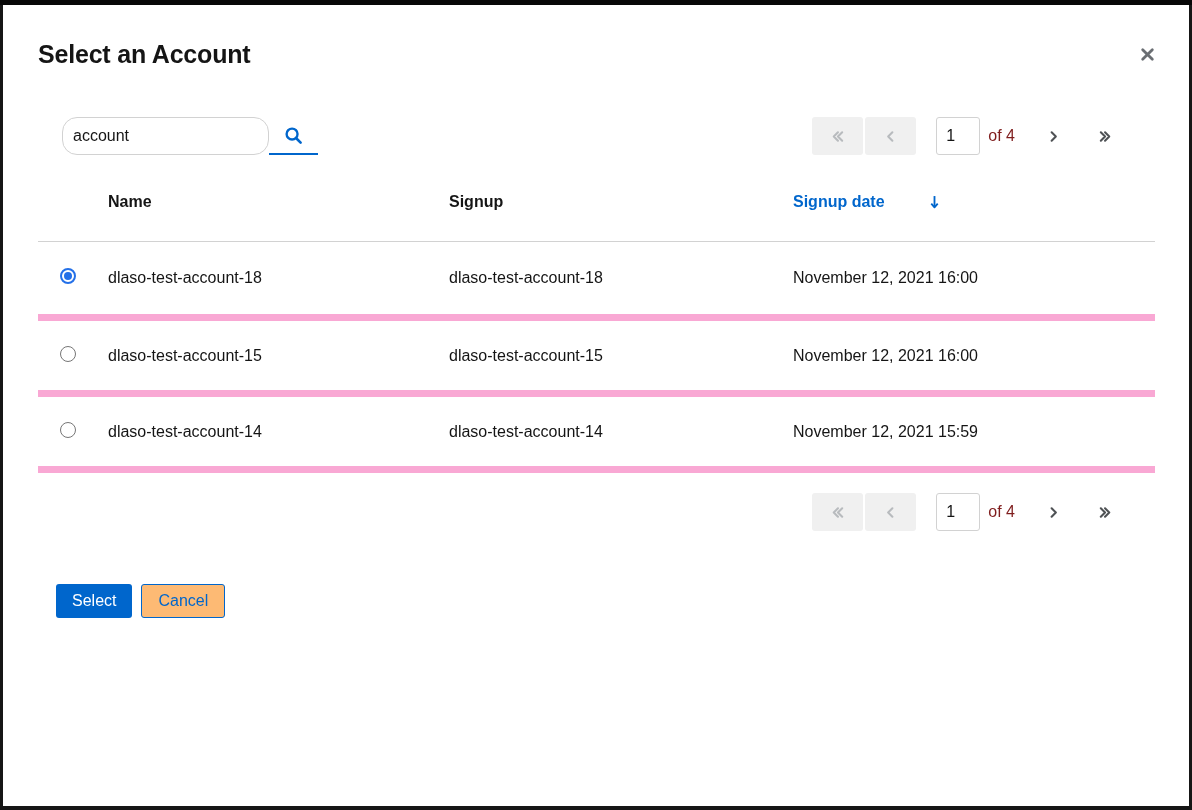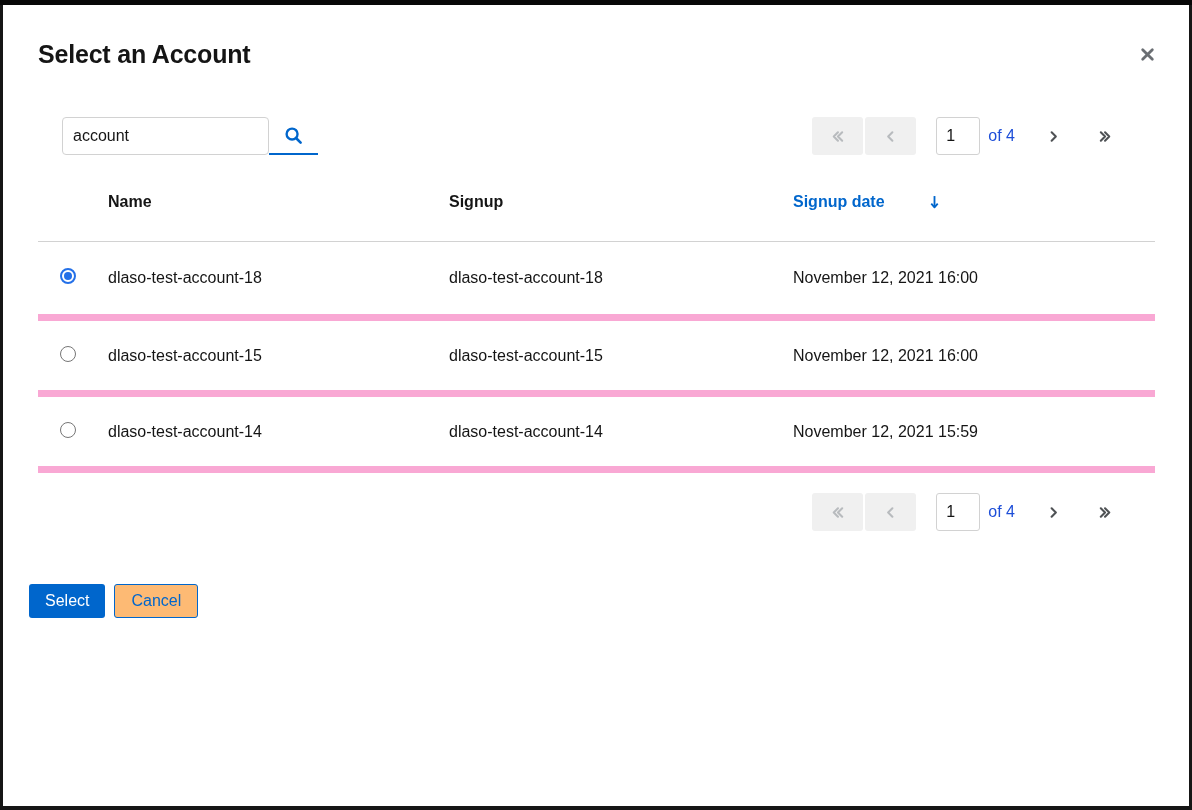--- a/index.html
+++ b/index.html
@@ -24,21 +24,21 @@
     background: none; border: none; cursor: pointer; padding: 4px; line-height: 0;
   }
   
   .toolbar {
     margin-top: 47px; height: 38px;
     display: flex; align-items: center; justify-content: space-between;
     padding: 0 62px 0 59px;
   }
   .search-group { display: flex; height: 38px; }
   .search-input {
-    width: 207px; height: 38px; border: 1px solid #d2d2d2; border-radius: 4px;
+    width: 207px; height: 38px; border: 1px solid #d2d2d2; border-radius: 15px;
     font-size: 16px; color: #151515; padding: 0 10px;
     font-family: "Liberation Sans", sans-serif; outline: none;
   }
   .search-btn {
     width: 49px; height: 38px; background: #fff; border: none;
     border-bottom: 2px solid #0066cc; cursor: pointer;
     display: flex; align-items: center; justify-content: center;
   }
   
   .pagination { display: flex; align-items: center; height: 38px; }
@@ -51,21 +51,21 @@
   .pbtn.boxed + .pbtn.boxed { margin-left: 2px; }
   .pbtn.plain { width: 44px; color: #4f5255; }
   .pbtn.next { margin-left: 16px; }
   .pbtn.last { margin-left: 8px; }
   .page-input {
     width: 44px; height: 38px; margin-left: 20px;
     border: 1px solid #d2d2d2; border-radius: 3px;
     font-size: 16px; color: #151515; padding: 0 0 0 9px;
     font-family: "Liberation Sans", sans-serif; outline: none;
   }
-  .of-label { font-size: 16px; margin-left: 8px; color: #1d4ed8; white-space: nowrap; }
+  .of-label { font-size: 16px; margin-left: 8px; color: #7f1d1d; white-space: nowrap; }
   
   .account-table {
     width: 1117px; margin: 20px 0 0 35px;
     border-collapse: collapse; table-layout: fixed; font-size: 16px;
   }
   .account-table col.c-radio  { width: 70px; }
   .account-table col.c-name   { width: 341px; }
   .account-table col.c-admin  { width: 344px; }
   .account-table th {
     text-align: left; font-weight: 700; font-size: 16px; color: #151515;
@@ -88,21 +88,21 @@
     display: inline-block; width: 16px; height: 16px; border-radius: 50%;
     border: 1px solid #767676; background: #fff; cursor: pointer; position: relative;
   }
   .radio.checked { border: 2px solid #2470e8; }
   .radio.checked::after {
     content: ""; position: absolute; left: 50%; top: 50%;
     width: 8px; height: 8px; margin: -4px 0 0 -4px;
     border-radius: 50%; background: #2470e8;
   }
   
-  .modal-footer { display: flex; gap: 9px; margin-top: 53px; padding-left: 26px; }
+  .modal-footer { display: flex; gap: 9px; margin-top: 53px; padding-left: 53px; }
   .btn {
     font-size: 16px; font-family: "Liberation Sans", sans-serif;
     height: 34px; padding: 0 16px; border-radius: 3px; cursor: pointer;
   }
   .btn.primary { background: #0066cc; color: #ffffff; border: none; }
   .btn.secondary { background: #fdba74; color: #0066cc; border: 1px solid #0066cc; }
 </style>
 </head>
 <body>
 

